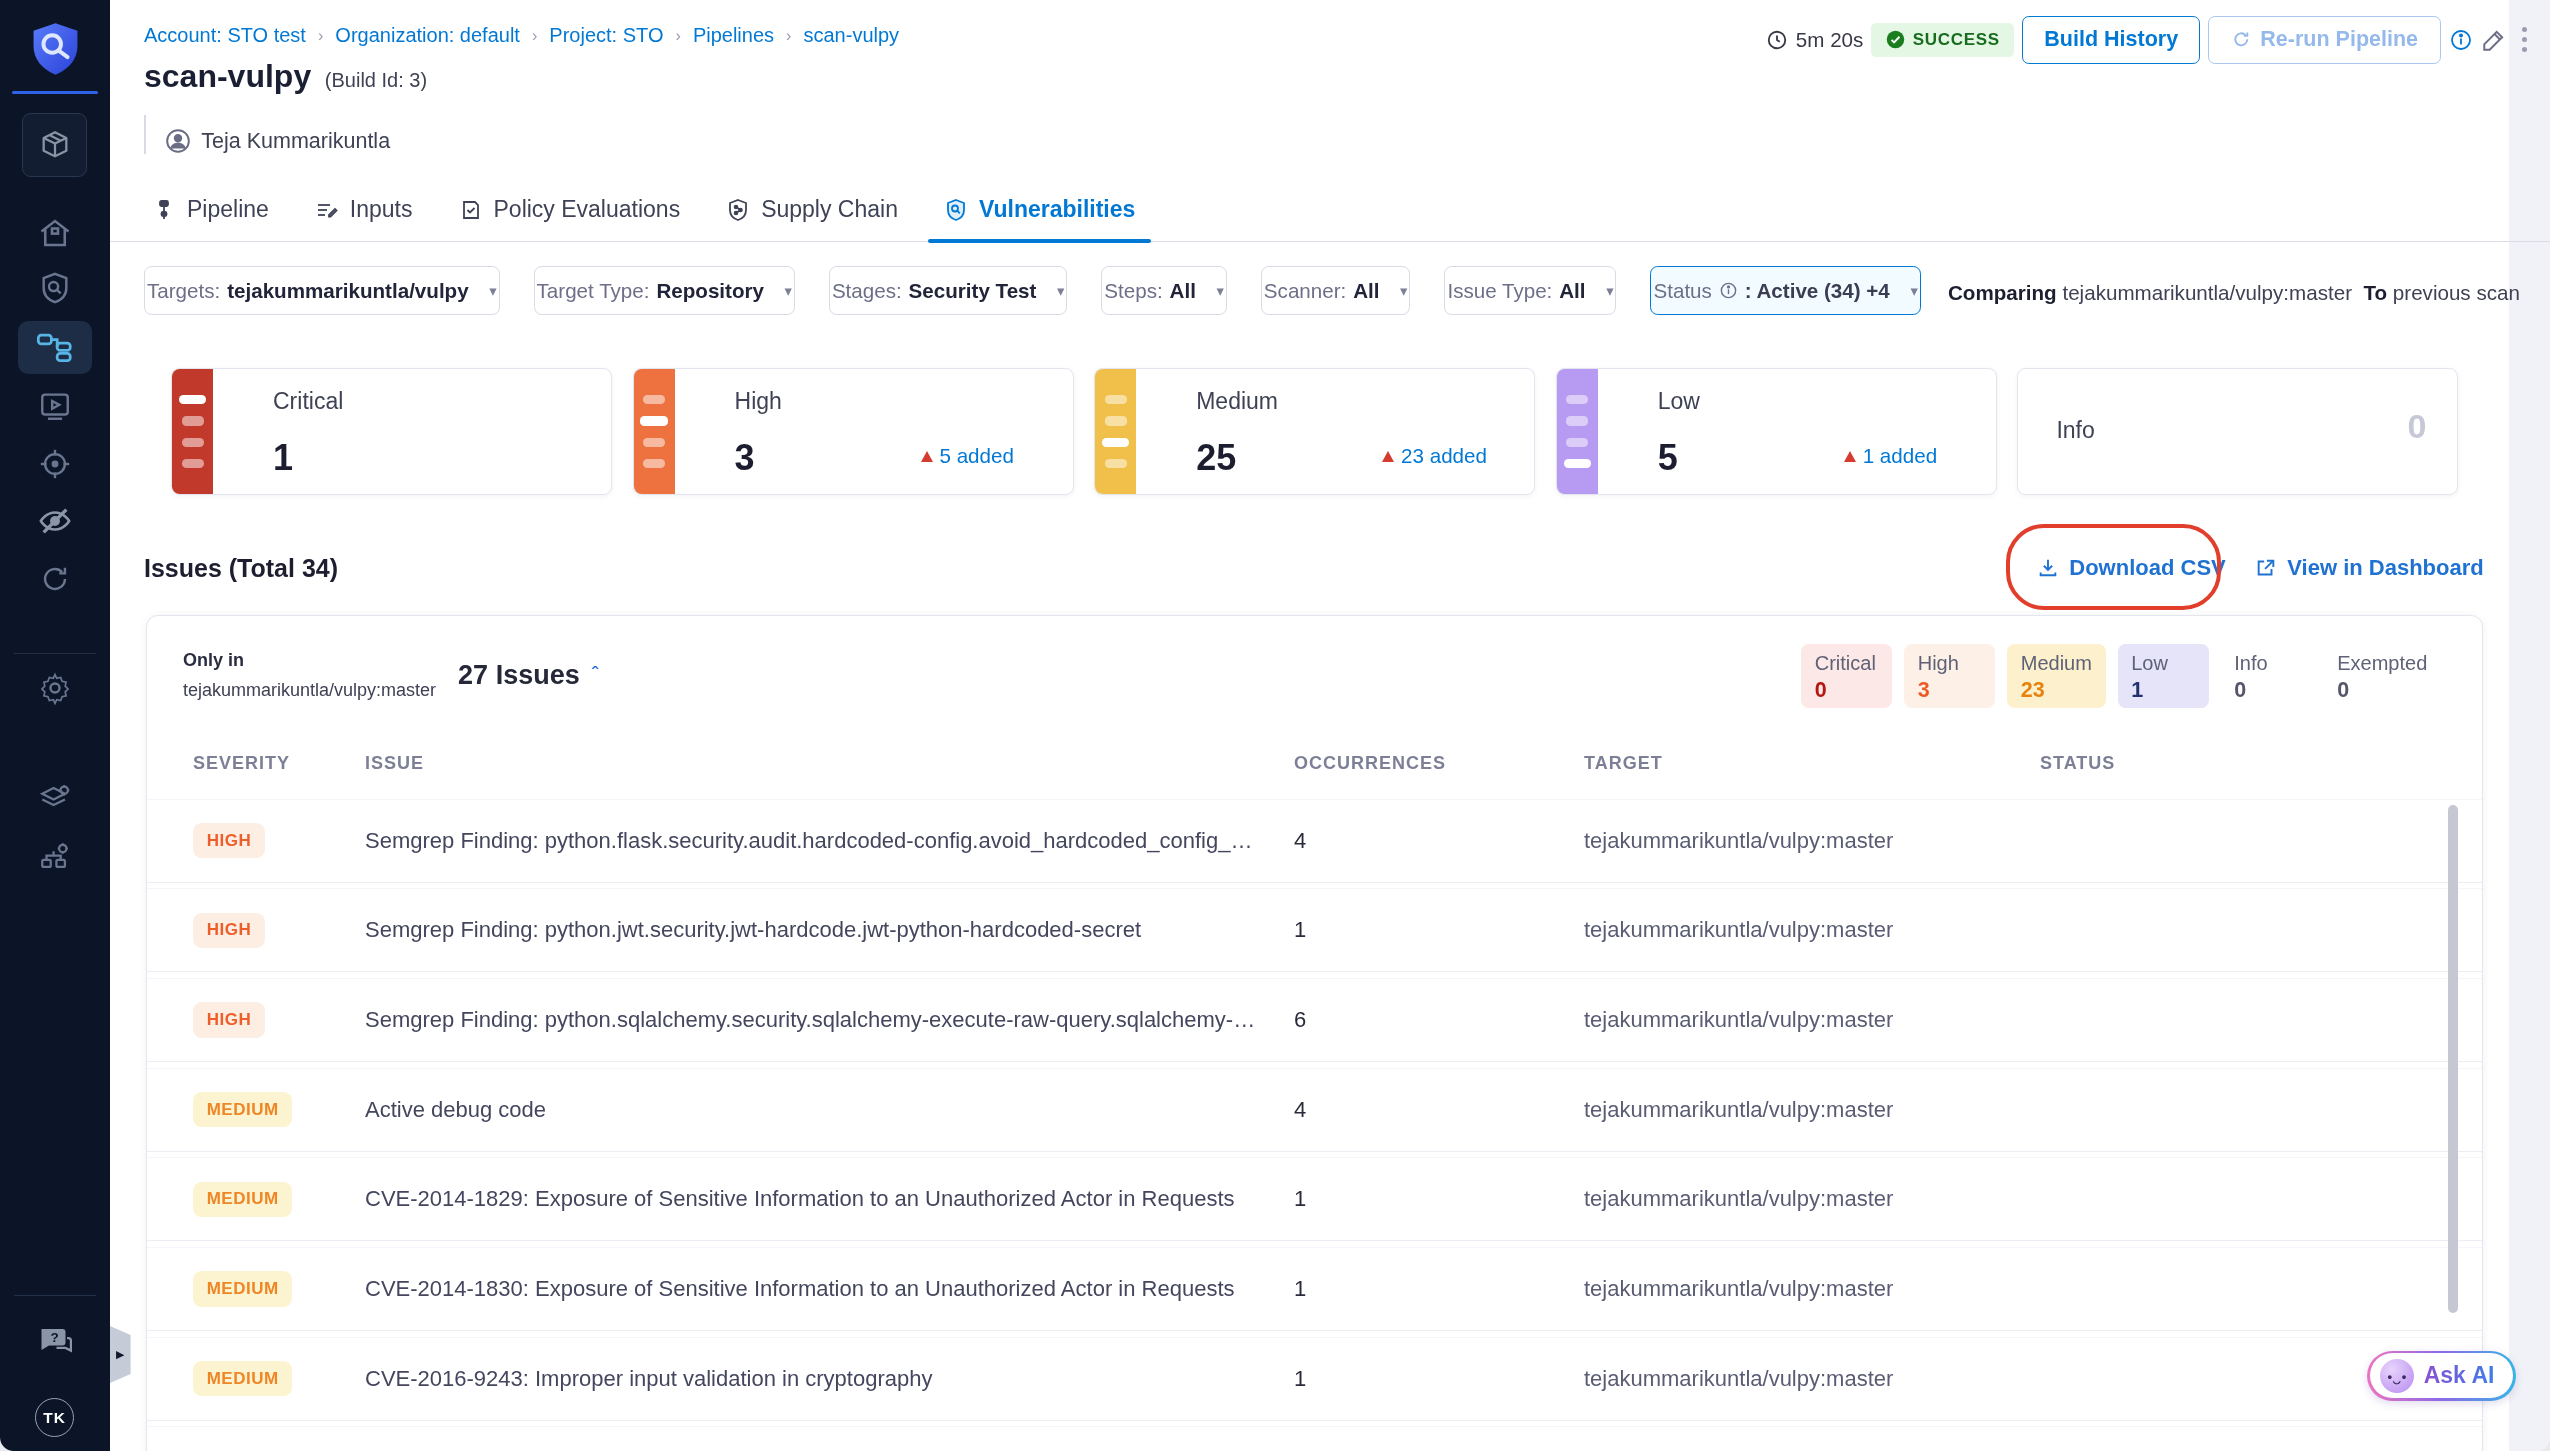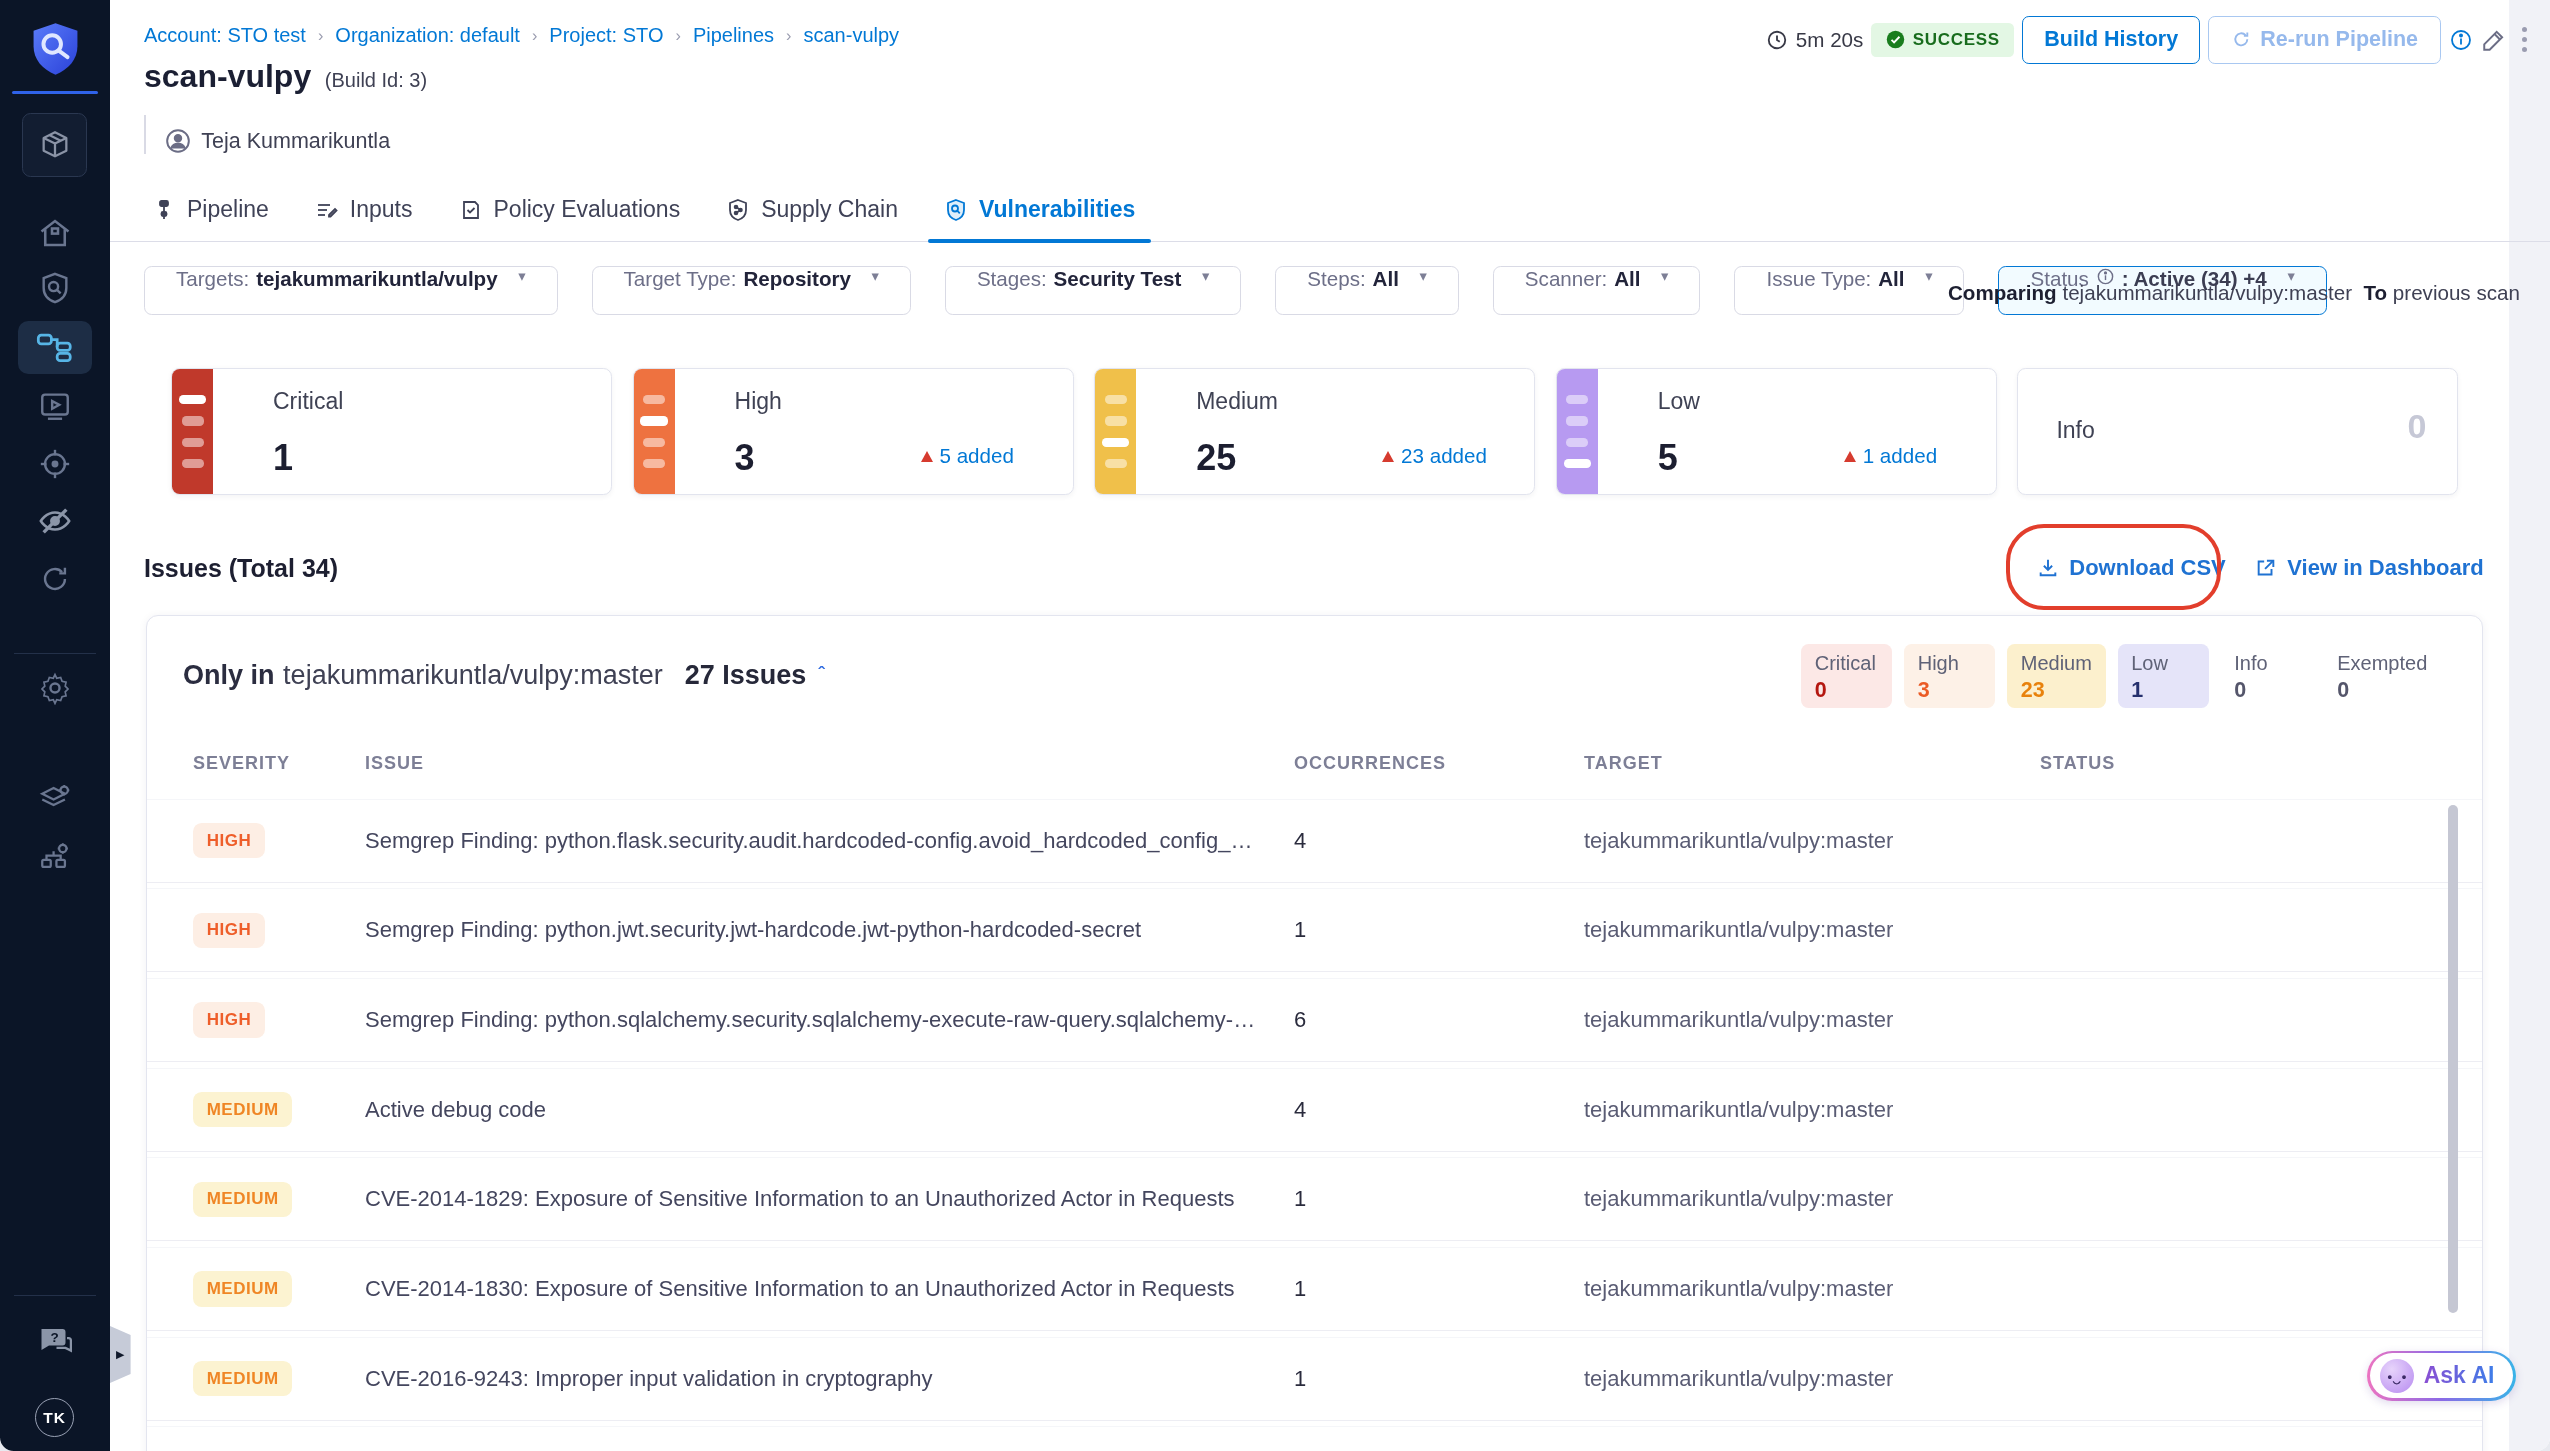--- a/index.html
+++ b/index.html
@@ -41,21 +41,21 @@
 
   
   .tabs { position:absolute; left:129px; top:177px; display:flex; }
   .tabs-border { position:absolute; left:110px; top:241px; width:2440px; height:0.9px; background:#dcdde8; }
   .tab { position:relative; display:flex; align-items:center; gap:11px; padding:0 23px; height:65px; font-size:23px; color:#3f4257; font-weight:500; cursor:pointer; }
   .tab.active { color:#0278d5; font-weight:600; }
   .tab.active::after { content:""; position:absolute; left:6.9px; right:6.9px; bottom:-0.9px; height:4.3px; background:#0278d5; border-radius:2.6px; }
 
   
   .filters { position:absolute; left:144px; top:266px; display:flex; gap:34px; }
-  .filter-chip { height:49px; border:1.7px solid #d9dae5; background:#fff; border-radius:7.7px; display:flex; padding:0 31px; font-size:20.6px; color:#6d6f88; gap:6.9px; white-space:nowrap; }
+  .filter-chip { height:49px; border:1.7px solid #d9dae5; background:#fff; border-radius:7.7px; display:flex; align-items:center; padding:0 2px; font-size:20.6px; color:#6d6f88; gap:6.9px; white-space:nowrap; }
   .filter-chip b { color:#22243a; font-weight:700; }
   .filter-chip .chev { color:#7d7f96; font-size:14.6px; margin-left:13.7px; }
   .filter-chip.status-active { border-color:#0278d5; background:#f2fbff; }
   .comparing { position:absolute; left:1948px; top:281px; font-size:20.6px; color:#3f4154; white-space:nowrap; }
   .comparing b { color:#1d1f31; }
 
   
   .sev-cards { position:absolute; left:171px; top:368px; display:flex; gap:20.6px; }
   .sev-card { position:relative; width:441px; height:127px; background:#fff; border:0.9px solid #e2e4ee; border-radius:8.6px; box-shadow:0 1.7px 5.2px rgba(40,41,61,.05); }
   .sev-strip { position:absolute; left:0; top:0; bottom:0; width:41px; border-radius:7.7px 0 0 7.7px; display:flex; flex-direction:column; justify-content:center; align-items:center; gap:12px; }
@@ -72,21 +72,21 @@
   .issues-heading { position:absolute; left:144px; top:554px; font-size:25px; font-weight:700; color:#1d1f31; }
   .search-box { position:absolute; left:348px; top:544px; width:422px; height:48px; border:1.7px solid #d9dae5; border-radius:7.7px; background:#fff; display:flex; align-items:center; padding:0 15.5px; gap:10.3px; color:#8d8fa4; }
   .search-box input { border:none; outline:none; font-size:20.6px; color:#3f4154; width:100%; font-family:"Liberation Sans",sans-serif; background:transparent; }
   .search-box input::placeholder { color:#9b9db0; }
   .link-btn { position:absolute; display:flex; align-items:center; gap:10.3px; font-size:22px; font-weight:700; color:#1f72d2; cursor:pointer; white-space:nowrap; }
   .annotation-oval { position:absolute; left:2006px; top:524px; width:215px; height:86px; border:4.3px solid #e23e2c; border-radius:38px; z-index:9; pointer-events:none; }
 
   
   .issues-card { position:absolute; left:146px; top:615px; width:2337px; height:945px; background:#fff; border:0.9px solid #e3e5ef; border-radius:12px; box-shadow:0 1.7px 8.6px rgba(40,41,61,.06); overflow:hidden; }
   .group-row { display:flex; align-items:center; margin:27.5px 41px 0 36px; }
-  .group-left { display:flex; align-items:flex-start; gap:8.6px; font-size:27px; color:#3f4154; }
+  .group-left { display:flex; align-items:flex-start; gap:8.6px; font-size:18px; color:#3f4154;flex-direction:column; }
   .group-left b { color:#2b2d40; }
   .group-count { font-size:27px; font-weight:700; color:#262839; margin-left:22px; }
   .chev-up { color:#2f6be0; font-size:19px; font-weight:700; margin-left:12px; transform:translateY(-1.7px); }
   .chips { margin-left:auto; display:flex; gap:12px; }
   .chip { min-width:91px; height:64px; border-radius:7.7px; padding:8.6px 13.7px 0 13.7px; }
   .chip .cl { font-size:20px; color:#5f6277; }
   .chip .cn { font-size:21.5px; font-weight:700; margin-top:2.6px; }
   .chip-critical { background:#fce8e6; } .chip-critical .cn { color:#b41710; }
   .chip-high { background:#fdf1e7; } .chip-high .cn { color:#eb5b25; }
   .chip-medium { background:#fcf0cd; } .chip-medium .cn { color:#e8820c; }

